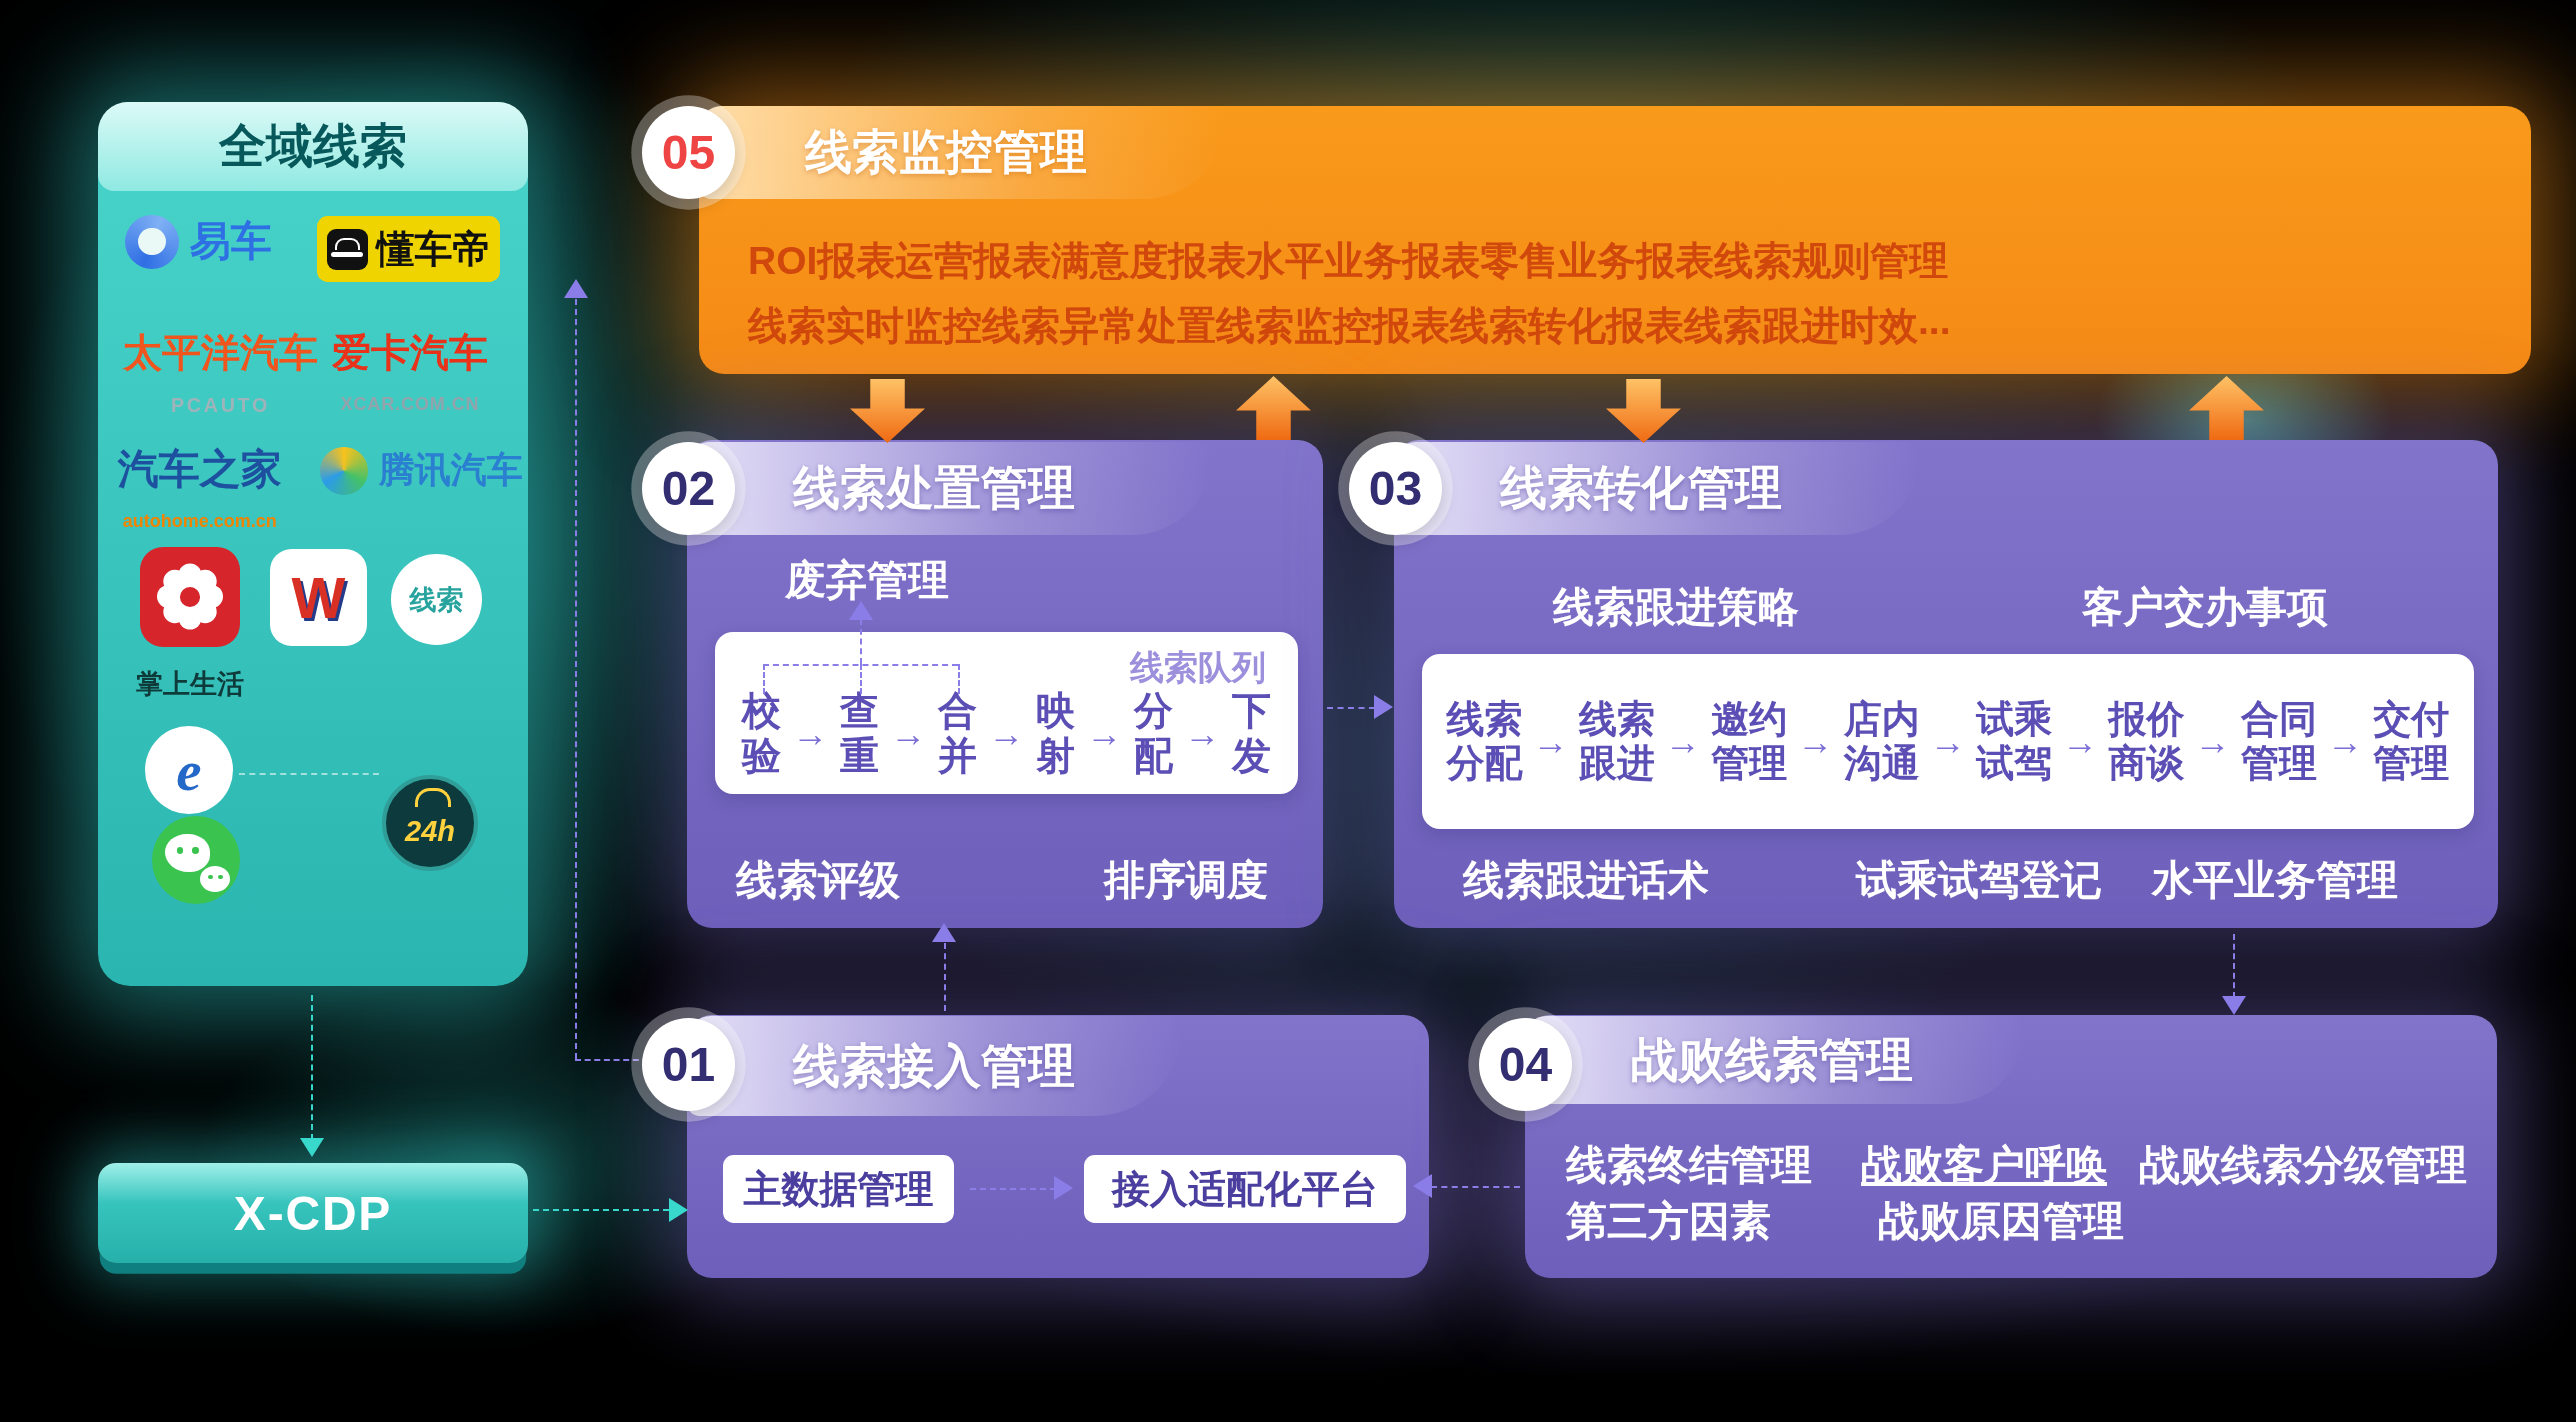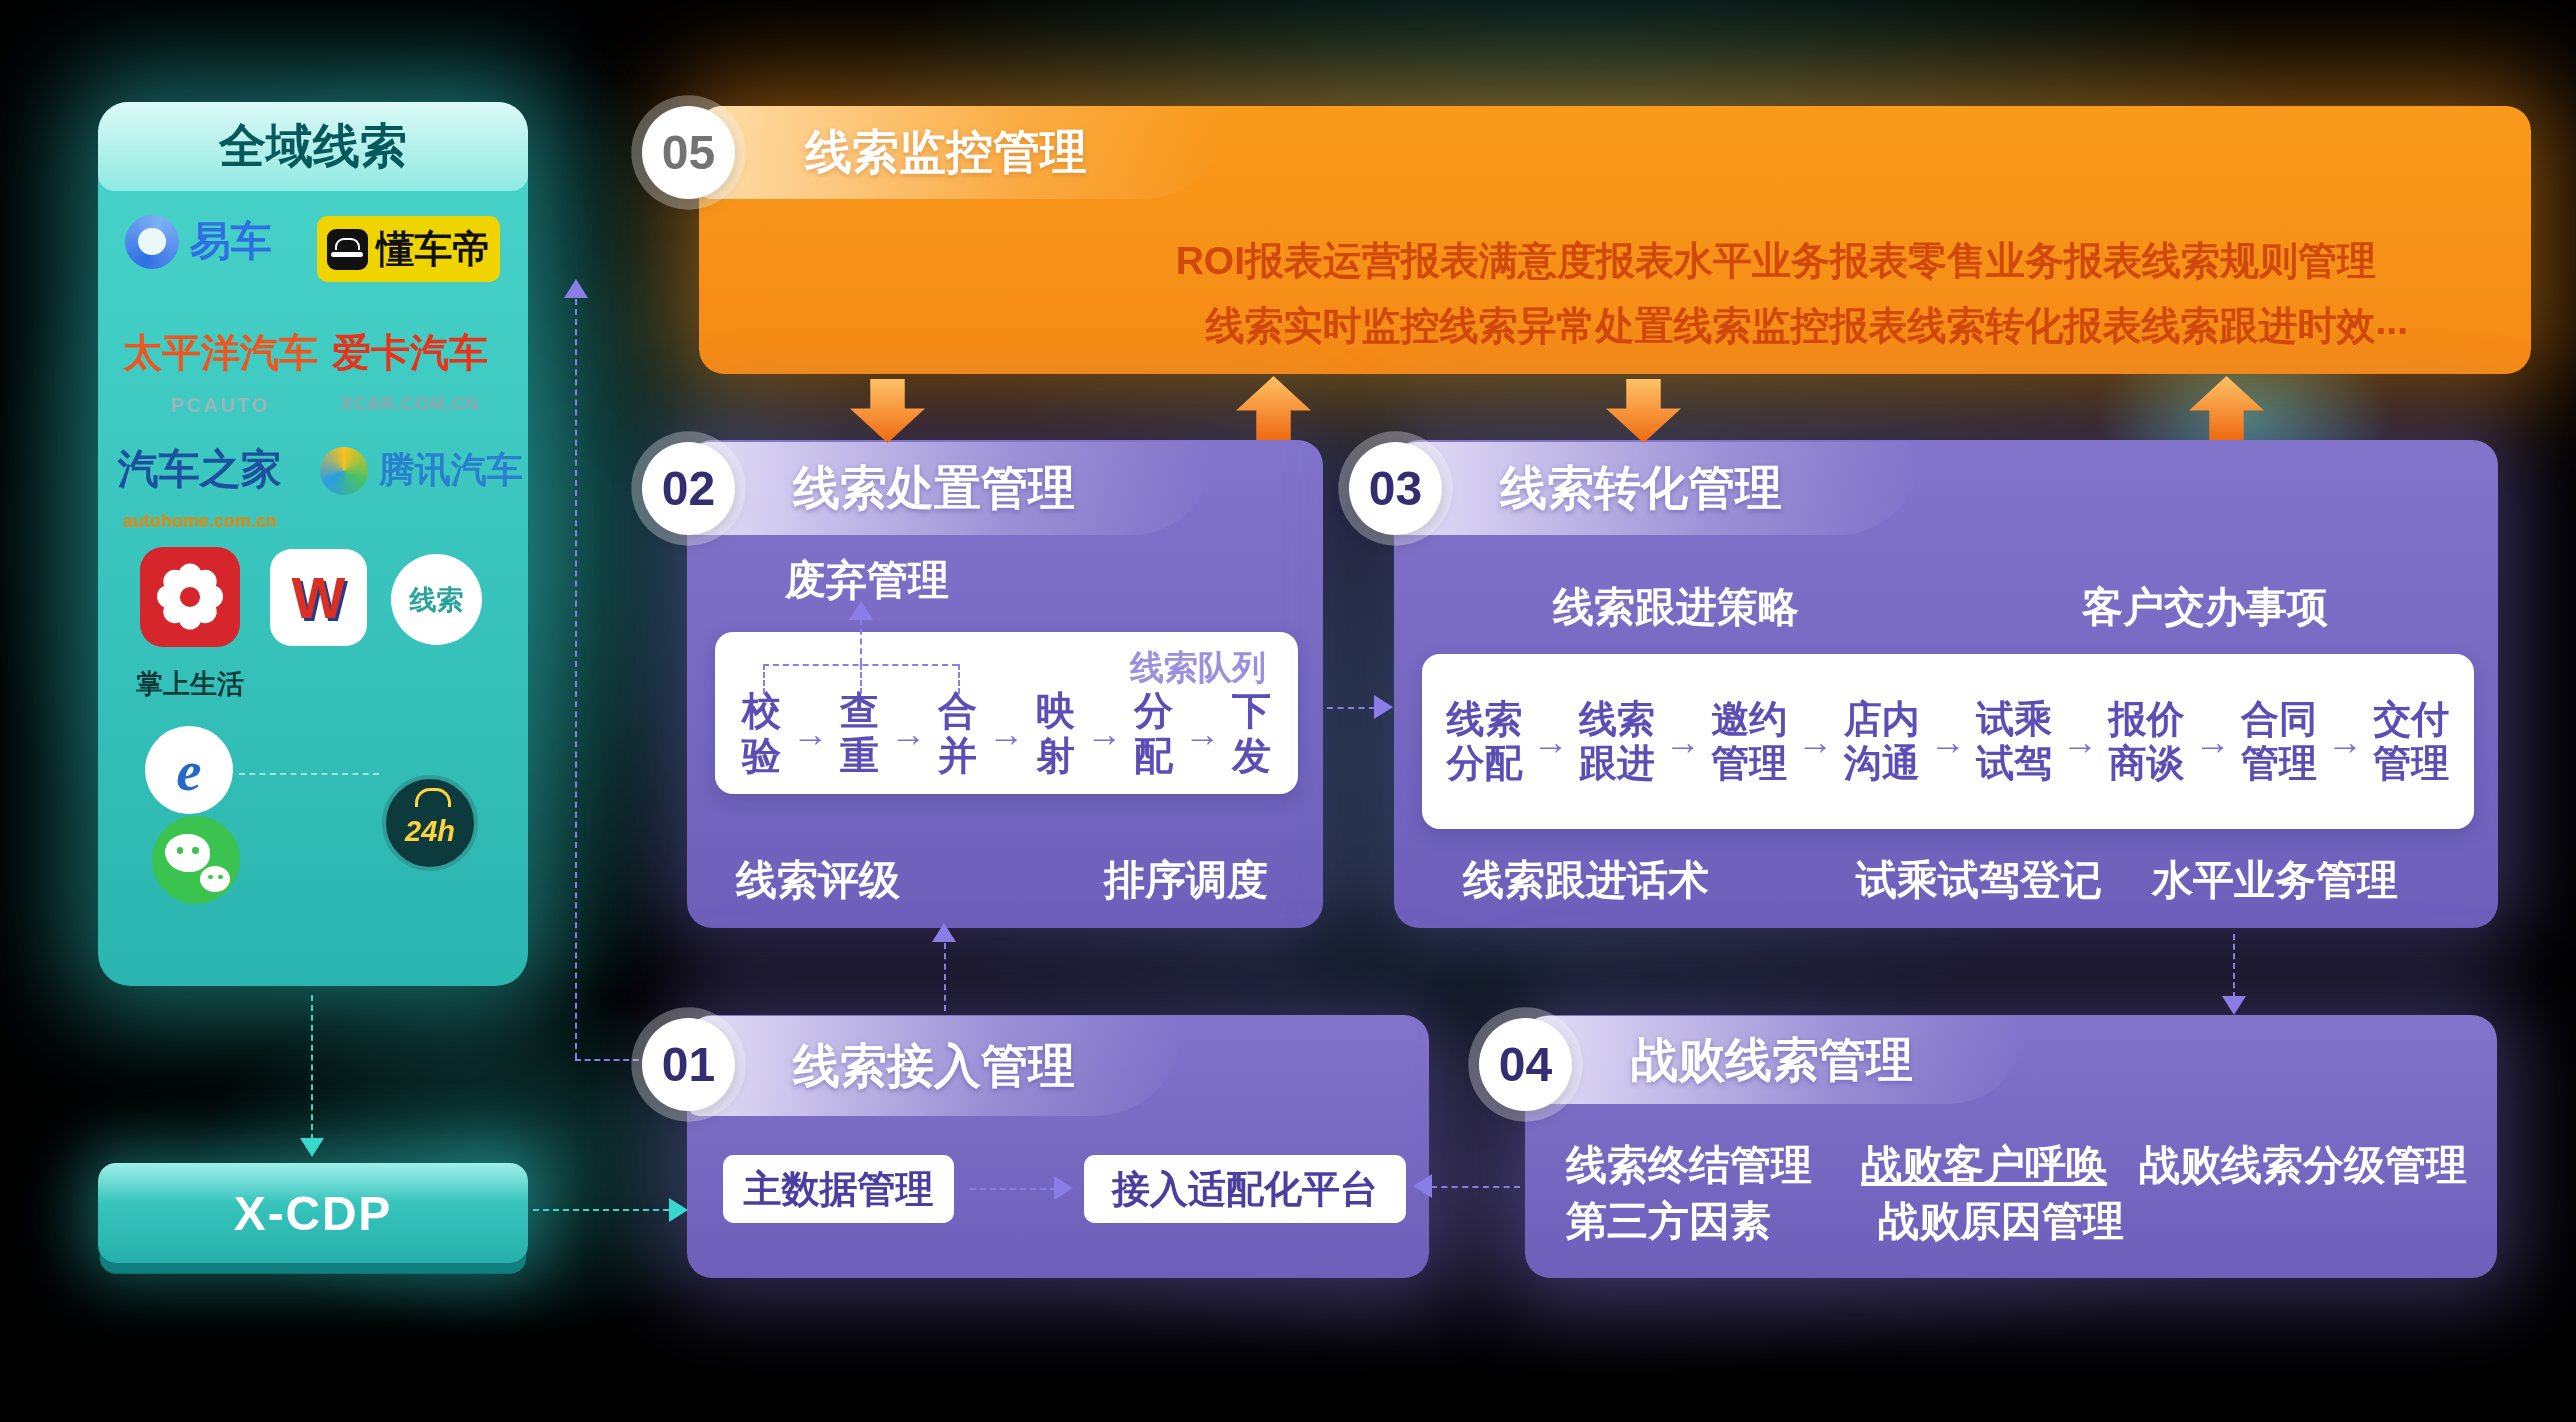--- a/index.html
+++ b/index.html
@@ -46,29 +46,29 @@
 
   
   .module{position:absolute;border-radius:25px;}
   .m-orange{background:linear-gradient(180deg,#f99a1b 0%,#f58a15 100%);
             box-shadow:0 0 98px 27px rgba(247,148,30,.5);}
   .m-purple{background:linear-gradient(180deg,#8274cb 0%,#6d5fba 100%);
             box-shadow:0 0 81px 22.4px rgba(125,110,205,.42);}
   .badge{position:absolute;width:93px;height:93px;border-radius:50%;background:#fff;
          display:flex;align-items:center;justify-content:center;font-size:48px;font-weight:700;
          box-shadow:0 0 0 10.7px rgba(255,255,255,.30), 0 5.4px 16px rgba(0,0,0,.25);z-index:5;}
-  .badge-o{color:#737373;} .badge-p{color:#332d71;}
+  .badge-o{color:#ef4444;} .badge-p{color:#332d71;}
   .tband{position:absolute;height:93px;border-radius:27px 14.3px 98px 14.3px;
          display:flex;align-items:center;padding-left:106px;
          font-size:47px;font-weight:700;color:#fff;z-index:4;}
   .tband-o{background:linear-gradient(90deg,rgba(255,226,178,.95) 0%,rgba(255,226,178,.25) 62%,rgba(255,226,178,0) 100%);
            text-shadow:0 1.8px 5.4px rgba(180,80,0,.35);}
   .tband-p{background:linear-gradient(90deg,rgba(238,234,252,.92) 0%,rgba(238,234,252,.25) 62%,rgba(238,234,252,0) 100%);
            text-shadow:0 1.8px 5.4px rgba(60,40,140,.4);}
-  .orow{position:absolute;display:flex;justify-content:flex-end;
+  .orow{position:absolute;display:flex;justify-content:flex-start;
         color:#d1480c;font-weight:700;font-size:39px;white-space:nowrap;}
   .plabel{position:absolute;color:#fff;font-weight:600;font-size:41px;white-space:nowrap;}
   .wbox{position:absolute;background:#fff;border-radius:18px;box-shadow:0 5.4px 18px rgba(30,20,80,.18);}
   .queue{position:absolute;right:32px;top:12.5px;font-size:34px;font-weight:600;color:#9c90dc;}
   .flow{position:absolute;display:flex;align-items:center;justify-content:space-between;}
   .fitem{font-weight:700;color:#5b4fb5;text-align:center;word-break:break-all;line-height:1.15;}
   .f1{font-size:39px;width:43px;}
   .f2{font-size:38px;width:79px;}
   .farrow::before{content:"→";color:#7b6ed6;font-weight:700;font-size:36px;}
   .mini{display:flex;align-items:center;justify-content:center;background:#fff;border-radius:10.7px;

